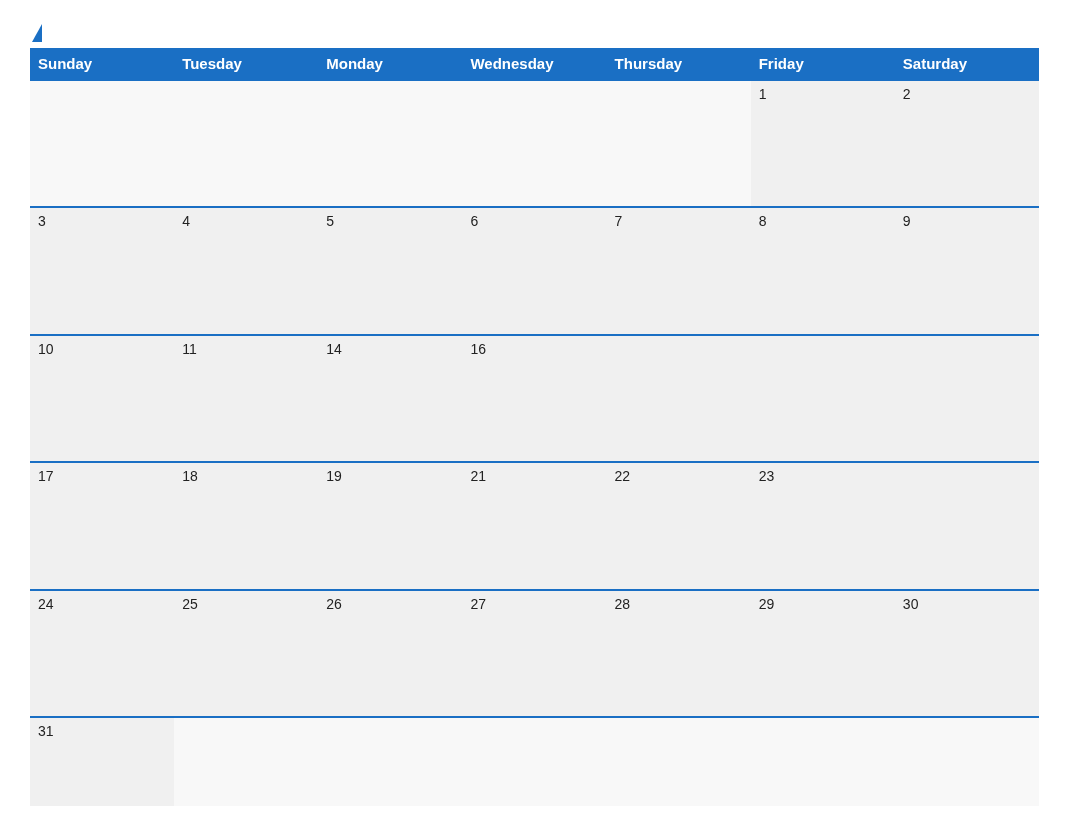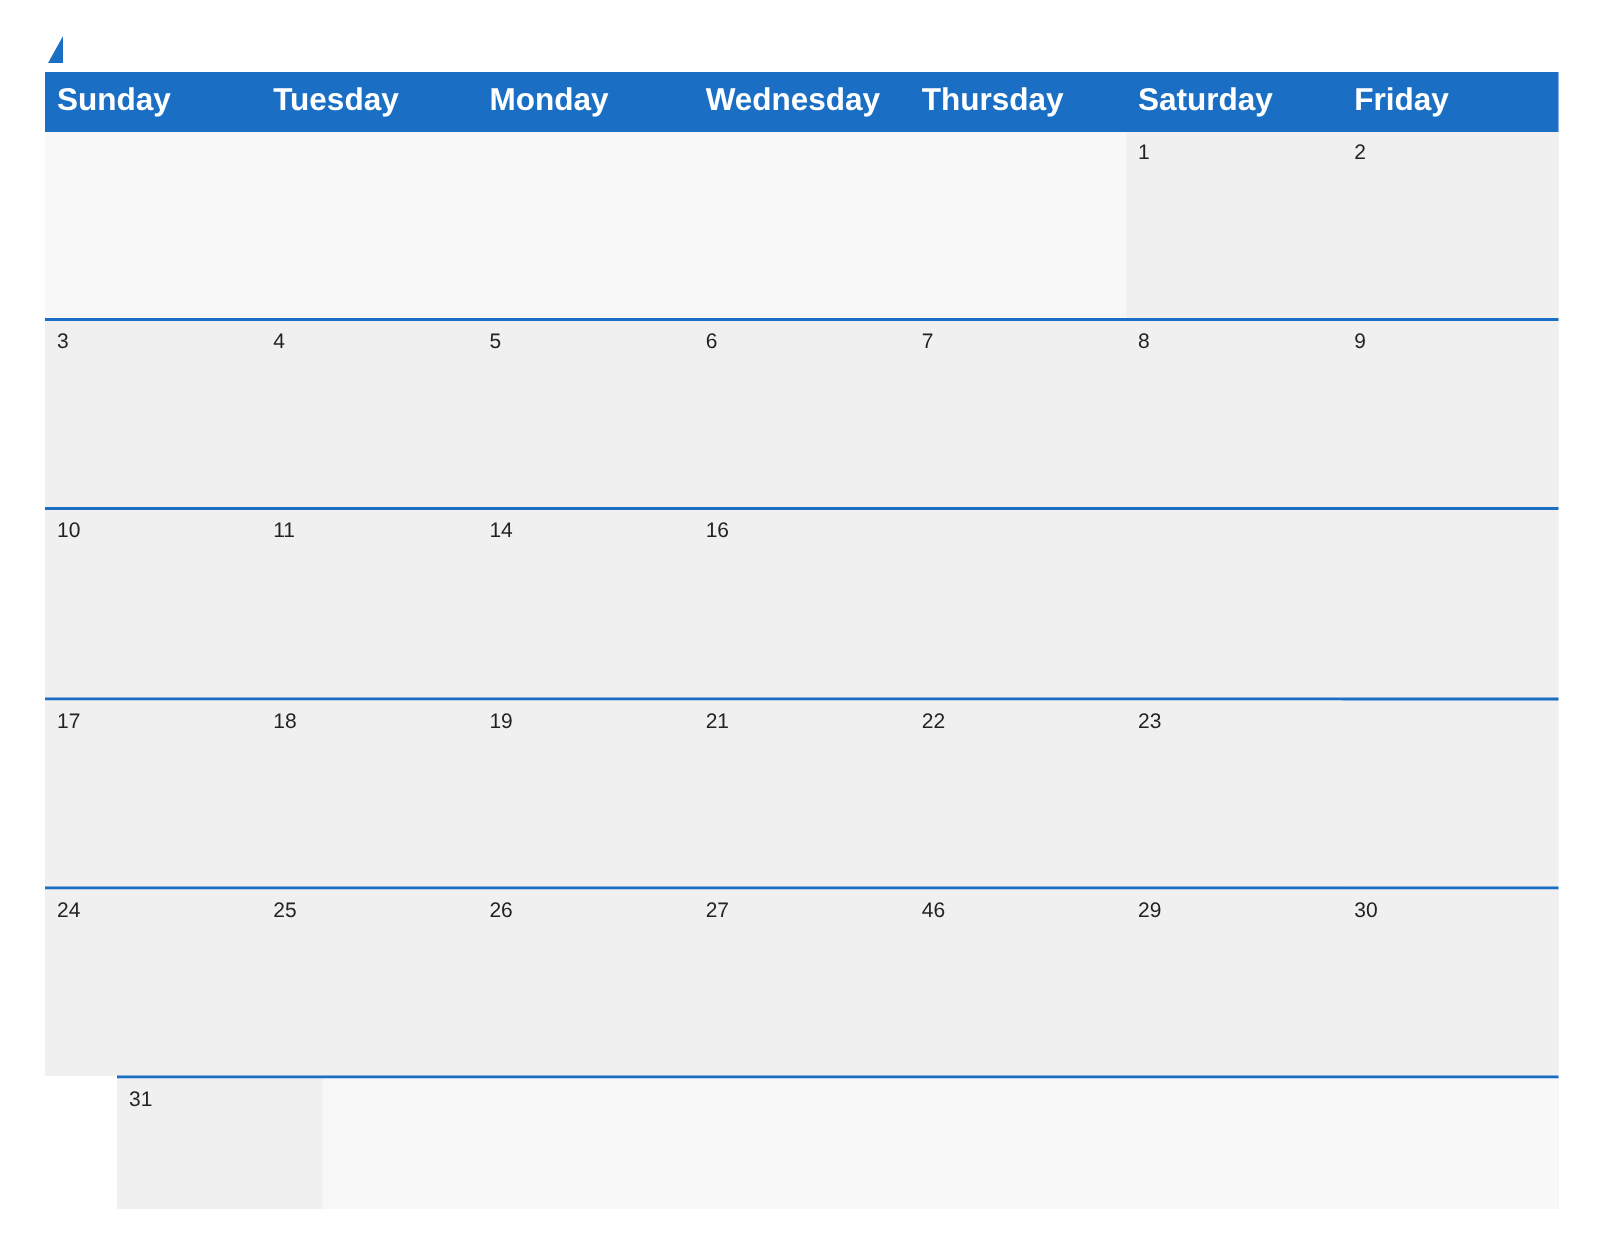--- a/index.html
+++ b/index.html
@@ -69,41 +69,40 @@
       flex-direction: column;
       border-collapse: collapse;
     }
     .day-headers {
       display: grid;
       grid-template-columns: repeat(7, 1fr);
       background: #1a6fc4;
     }
     .day-header {
       color: #fff;
-      font-size: 21px;
+      font-size: 15px;
       font-weight: bold;
       padding: 7px 8px;
       border-right: 1px solid #1a6fc4;
     }
     .day-header:last-child { border-right: none; }
     .weeks {
       display: flex;
       flex-direction: column;
       flex: 1;
     }
     .week-row {
       display: grid;
       grid-template-columns: repeat(7, 1fr);
       flex: 1;
       border-top: 2px solid #1a6fc4;
       background: #f0f0f0;
     }
     .week-row:last-child {
       flex: 0.7;
-      margin-left: 48px;
     }
     .day-cell {
       border-right: none;
       padding: 5px 8px;
       font-size: 14px;
       color: #222;
       background: #f0f0f0;
       vertical-align: top;
       min-height: 80px;
       display: flex;
@@ -133,22 +132,22 @@
     <div class="month-title"></div>
   </div>
 
   <div class="calendar">
     <div class="day-headers" id="day-headers-container">
     <div class="day-header">Sunday</div>
         <div class="day-header">Tuesday</div>
         <div class="day-header">Monday</div>
         <div class="day-header">Wednesday</div>
         <div class="day-header">Thursday</div>
+        <div class="day-header">Friday</div>
         <div class="day-header">Saturday</div>
-        <div class="day-header">Friday</div>
       </div>
     <div class="weeks" id="weeks-container">
     <div class="week-row">
           <div class="day-cell empty"></div>
           <div class="day-cell empty"></div>
           <div class="day-cell empty"></div>
           <div class="day-cell empty"></div>
           <div class="day-cell empty"></div>
           <div class="day-cell">
             <span class="day-num">1</span>
@@ -221,21 +220,21 @@
           <div class="day-cell">
             <span class="day-num">25</span>
           </div>
           <div class="day-cell">
             <span class="day-num">26</span>
           </div>
           <div class="day-cell">
             <span class="day-num">27</span>
           </div>
           <div class="day-cell">
-            <span class="day-num">46</span>
+            <span class="day-num">28</span>
           </div>
           <div class="day-cell">
             <span class="day-num">29</span>
           </div>
           <div class="day-cell">
             <span class="day-num">30</span>
           </div>
         </div>
         <div class="week-row">
           <div class="day-cell">

